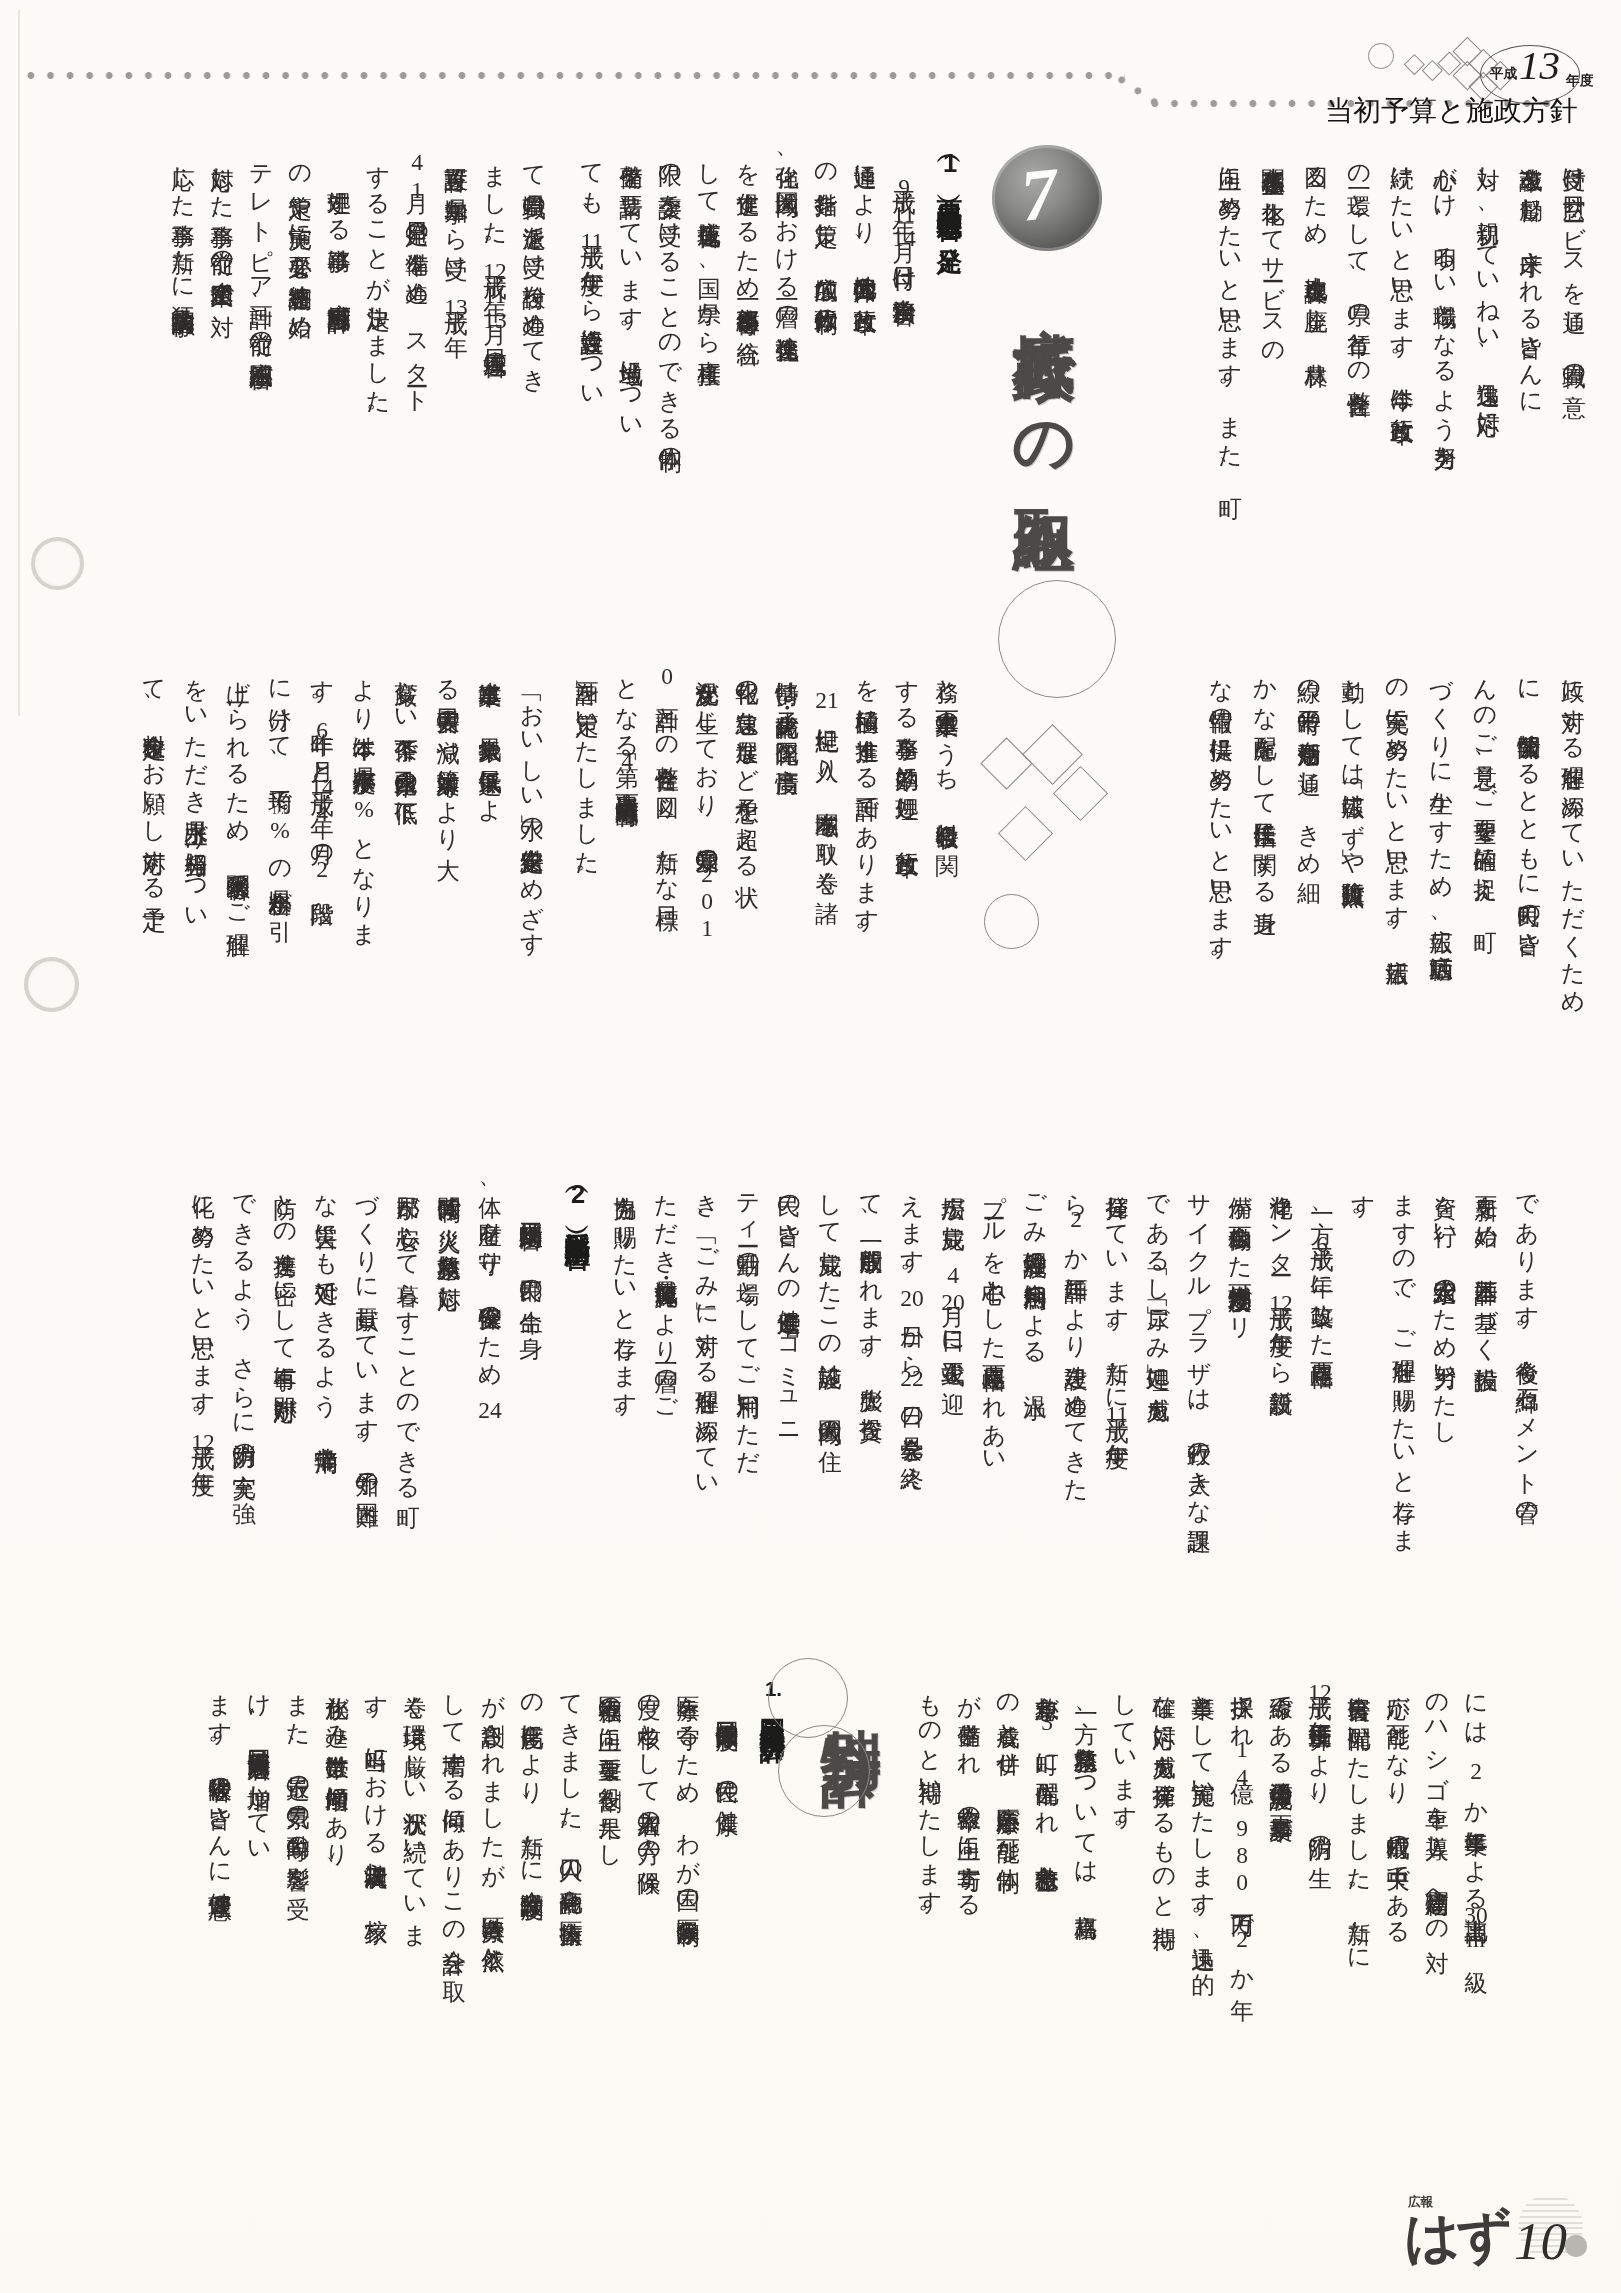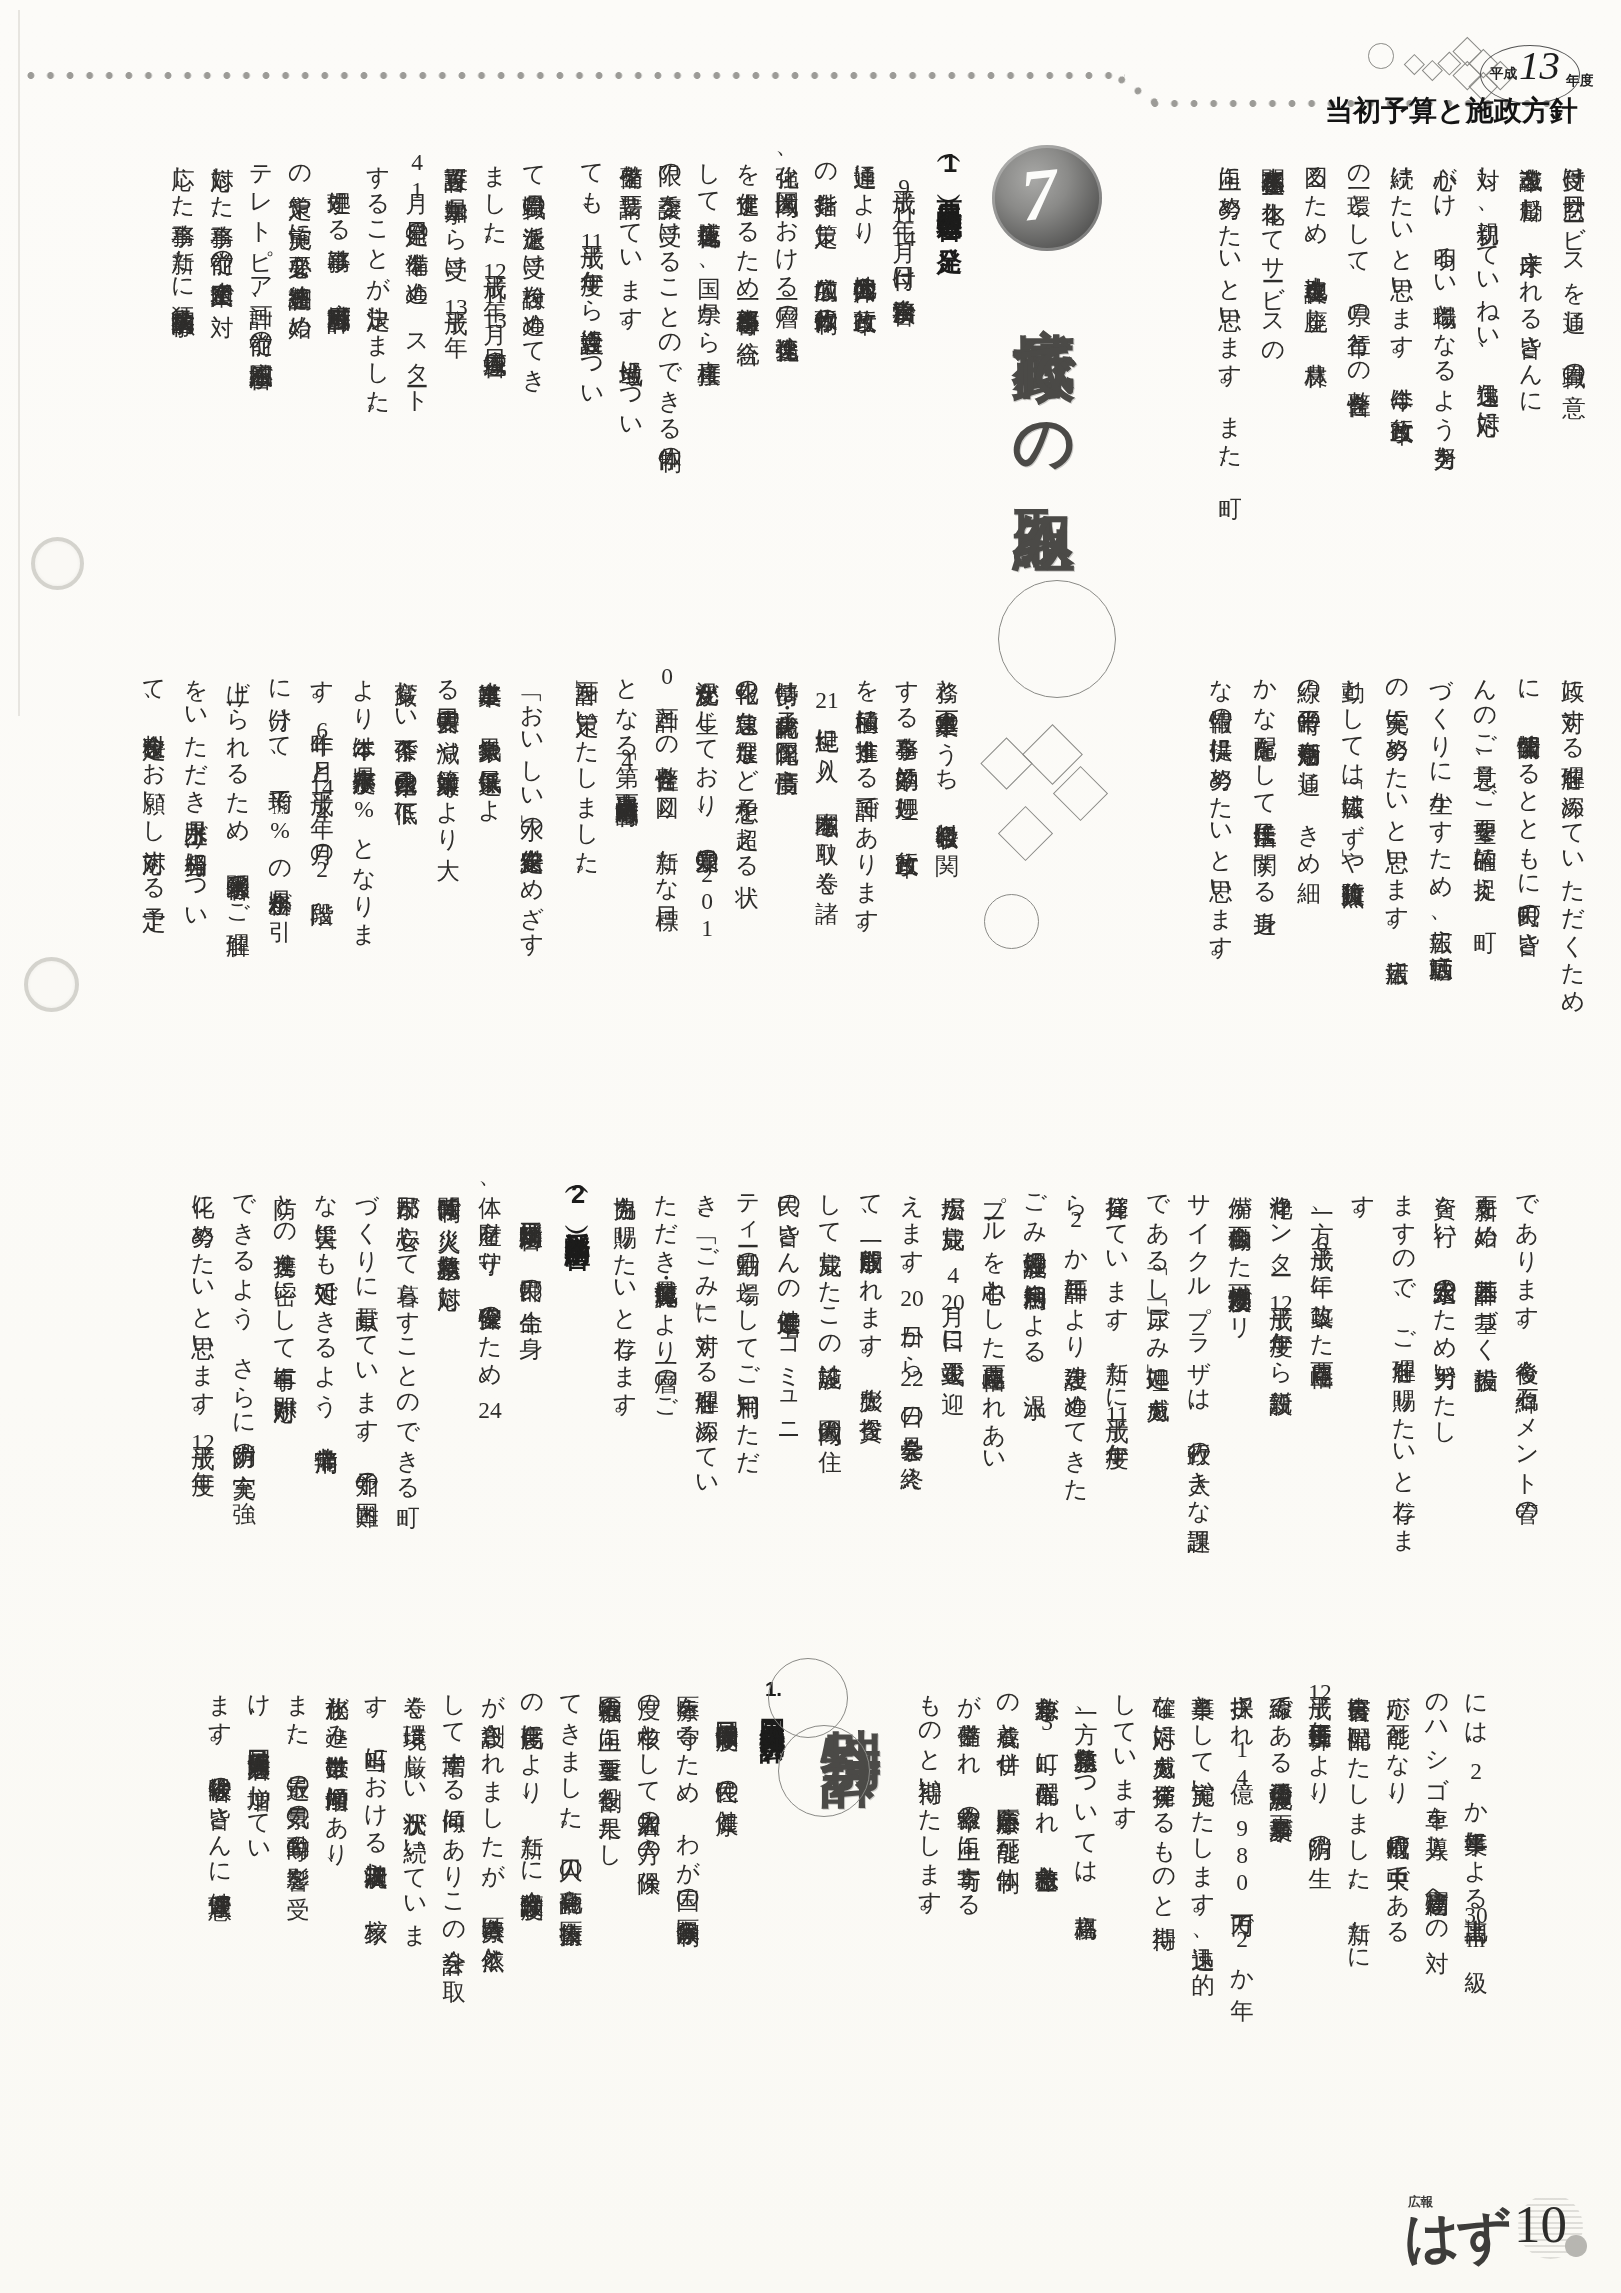--- a/index.html
+++ b/index.html
@@ -12,21 +12,21 @@
   .punch1{left:31px;top:537px;width:45px;height:45px;}
   .punch2{left:23.5px;top:957px;width:47px;height:47px;}
   
   .dots{position:absolute;height:8.8px;
     background-image:radial-gradient(circle at 3.9px 4.4px,#9c9b97 3px,rgba(0,0,0,0) 3.8px);
     background-size:19.6px 8.8px;background-repeat:repeat-x;}
   .dots-upper{left:27.4px;top:71px;width:1098px;}
   .dots-step{left:1121px;top:74px;width:45px;transform:rotate(34deg);transform-origin:left top;}
   .dots-lower{left:1151px;top:99px;width:412px;}
   .page-header-title{position:absolute;left:1325px;top:92px;font-family:"Liberation Sans","DejaVu Sans",sans-serif;
-    font-weight:700;font-size:28px;letter-spacing:0px;color:#141414;white-space:nowrap;}
+    font-weight:400;font-size:28px;letter-spacing:0px;color:#141414;white-space:nowrap;}
   .deco-circle{position:absolute;border:1.6px solid #8a8a86;border-radius:50%;}
   .hdr-circle{left:1368px;top:43px;width:23.5px;height:23.5px;}
   .diamond{position:absolute;border:1.4px solid #8a8a86;transform:rotate(45deg);background:transparent;}
   .era-badge{position:absolute;left:1476px;top:39px;width:127px;height:69px;
     font-family:"Liberation Sans","DejaVu Sans",sans-serif;color:#222;}
   .era-ellipse{position:absolute;left:3.9px;top:5.9px;width:98px;height:57px;border:1.6px solid #555;border-radius:50%;}
   .era-era{position:absolute;left:13.7px;top:25.5px;font-size:13.7px;font-weight:700;}
   .era-year{position:absolute;left:43px;top:2px;font-family:"Liberation Serif",serif;font-style:italic;font-size:41px;font-weight:400;color:#1d1d1d;}
   .era-suffix{position:absolute;left:90px;top:33px;font-size:13.7px;font-weight:700;}
   
@@ -66,21 +66,21 @@
   
   .tcy{text-combine-upright:all;letter-spacing:0;}
   .tcy-s{font-size:.62em;}
   
   .footer{position:absolute;left:1404px;top:2188px;width:196px;height:76px;}
   .f-label{position:absolute;left:3.9px;top:5.9px;font-family:"Liberation Sans",sans-serif;font-size:12.7px;font-weight:700;color:#3c3c3a;text-align:right;}
   .f-name{position:absolute;left:0px;top:11.8px;font-family:"Liberation Serif",serif;font-weight:700;font-size:55px;
     color:#3d3c3a;letter-spacing:-3.9px;transform:rotate(-2deg);}
   .f-circle{position:absolute;left:114px;top:5.9px;width:65px;height:65px;border-radius:50%;opacity:.5;
     background:repeating-linear-gradient(0deg,rgba(150,149,144,.55) 0 2px,rgba(0,0,0,0) 2px 5.9px);}
-  .f-page{position:absolute;left:110px;top:6px;font-family:"Liberation Serif",serif;
+  .f-page{position:absolute;left:110px;top:23px;font-family:"Liberation Serif",serif;font-style:italic;
     font-size:53px;color:#2d2d2b;}
   .f-dot{position:absolute;left:161px;top:47px;width:21.6px;height:21.6px;border-radius:50%;background:#b7b6b1;}
 </style>
 </head>
 <body>
 
 <div class="page">
 
   <div class="crease"></div>
   <div class="punch punch1"></div>

